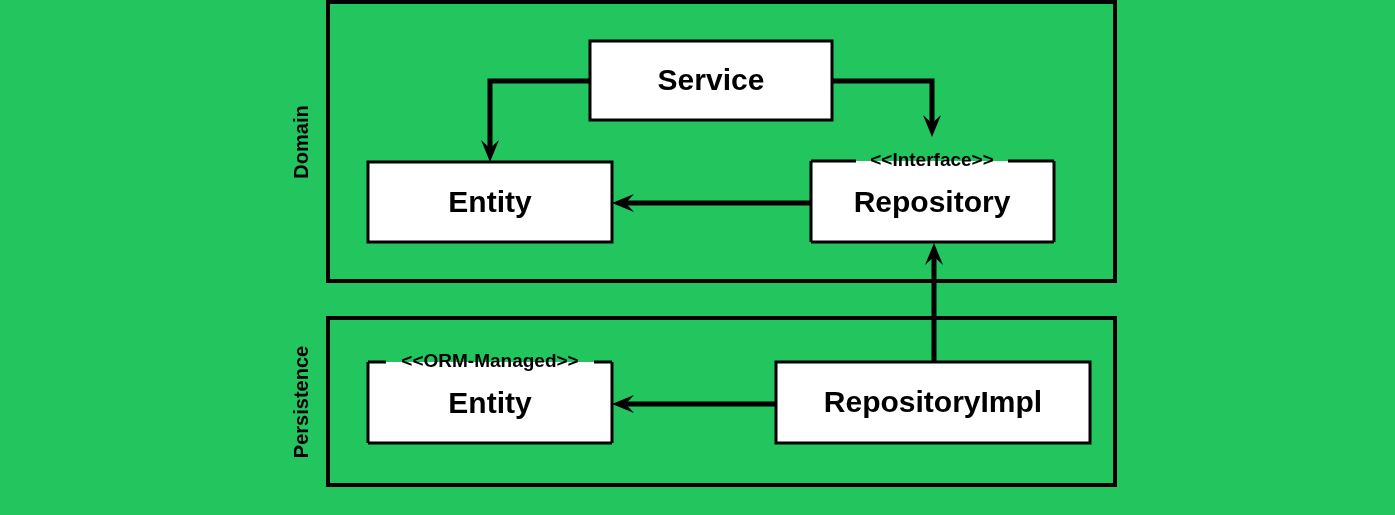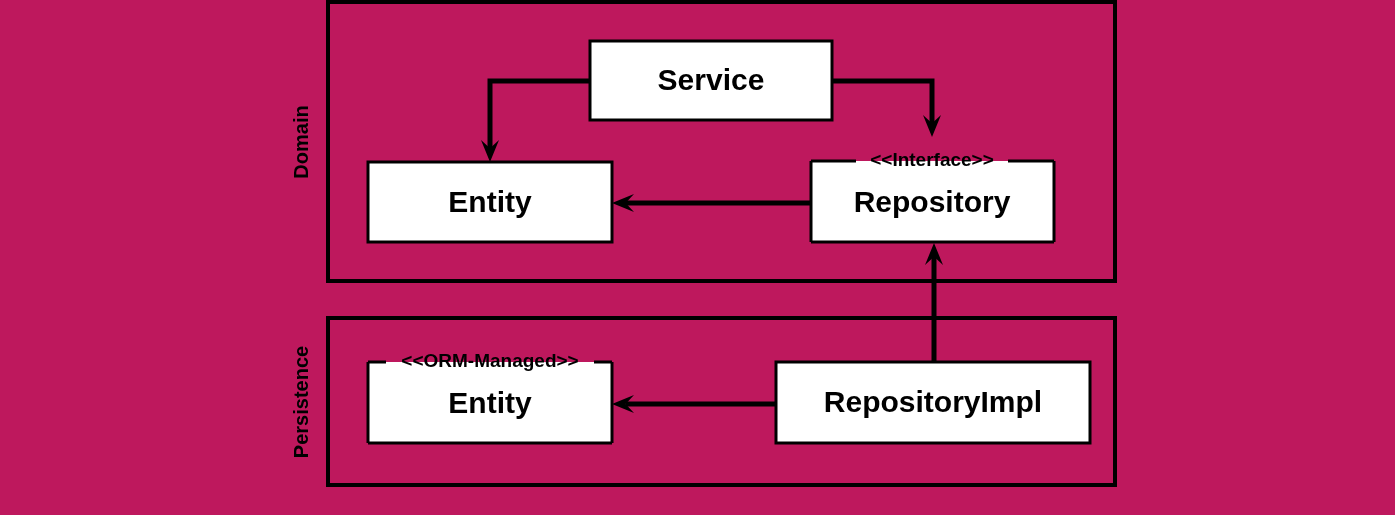--- a/index.html
+++ b/index.html
@@ -11,21 +11,21 @@
   body {
     width: 1395px;
     height: 515px;
     overflow: hidden;
     font-family: "Liberation Sans", sans-serif;
   }
   #diagram-root {
     position: relative;
     width: 1395px;
     height: 515px;
-    background: #be185d;
+    background: #22c55e;
   }
   svg#arch-svg {
     display: block;
     width: 1395px;
     height: 515px;
   }
   .layer-frame {
     fill: none;
     stroke: #000000;
     stroke-width: 4;

